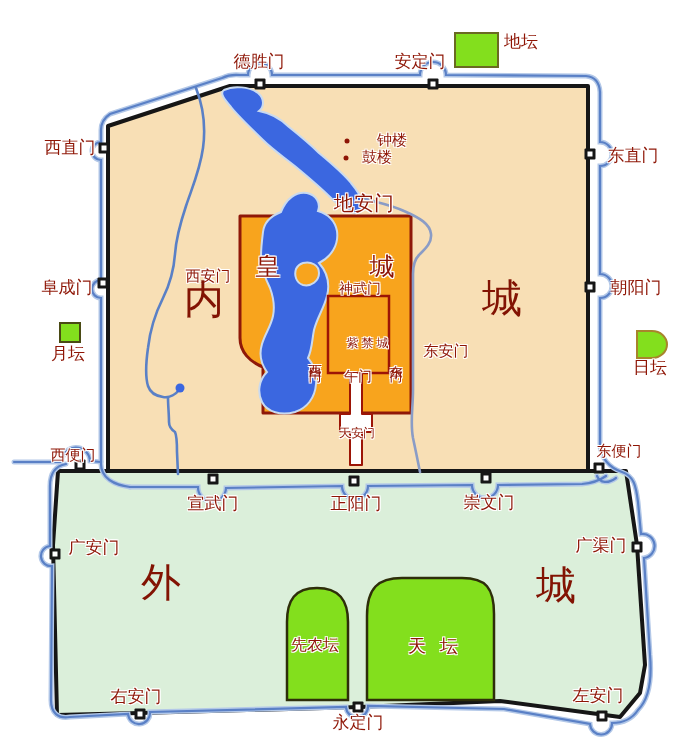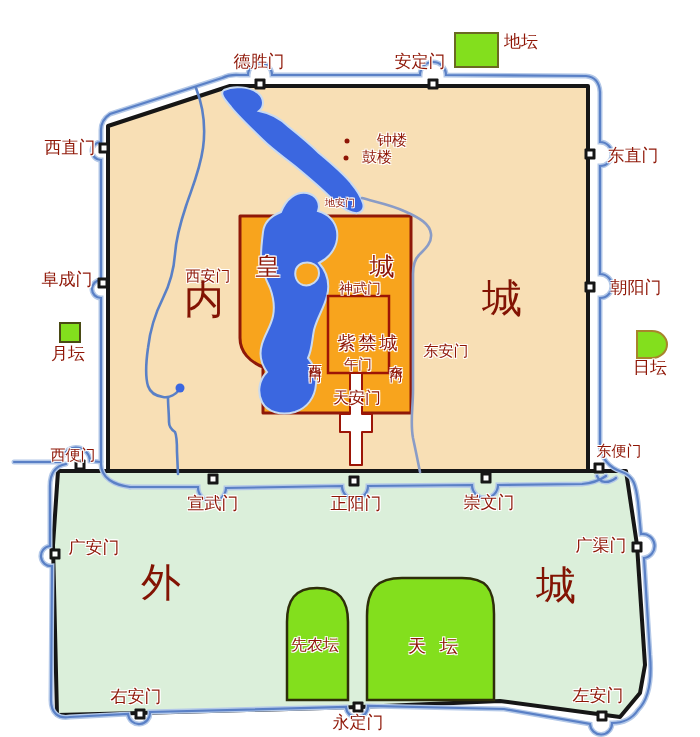--- a/index.html
+++ b/index.html
@@ -8,21 +8,21 @@
   .map svg{position:absolute;left:0;top:0;}
   .abs{position:absolute;transform:translate(-50%,-50%);white-space:nowrap;}
   .lbl{color:var(--label_red);font-weight:normal;font-size:17px;line-height:1;
        text-shadow:1px 1px 0 #fff,-1px -1px 0 #fff,1px -1px 0 #fff,-1px 1px 0 #fff,0 1px 0 #fff,0 -1px 0 #fff;}
   .sm{font-size:15px;}
   .xs{font-size:14px;}
   .mid{font-size:25px;}
   .big{font-size:40px;text-shadow:none;color:#821303;}
   .vert{writing-mode:vertical-rl;text-orientation:upright;font-size:13px;letter-spacing:1px;}
   .spread{letter-spacing:14px;font-size:18px;}
-  .zjc{letter-spacing:3px;font-size:18px;padding-left:20px;}
+  .zjc{letter-spacing:3px;font-size:12px;padding-left:20px;}
   .gate{position:absolute;width:11px;height:11px;transform:translate(-50%,-50%);
         background:var(--wall_black);border-radius:1px;}
   .gate::after{content:"";position:absolute;left:3px;top:3px;right:3px;bottom:3px;background:#ffffff;}
   .dot{position:absolute;width:5px;height:5px;border-radius:50%;
        background:var(--label_red);transform:translate(-50%,-50%);}
   .wall{fill:none;stroke:var(--wall_black);stroke-width:4;stroke-linejoin:round;}
   .moat-halo{fill:none;stroke:var(--moat_halo);stroke-width:5;stroke-linecap:round;}
   .moat{fill:none;stroke:var(--moat_blue);stroke-width:2.2;stroke-linecap:round;}
   .river{fill:none;stroke:var(--moat_blue);stroke-width:2.6;stroke-linecap:round;}
   .canal{fill:none;stroke:var(--canal_blue);stroke-width:2.6;stroke-linecap:round;}
@@ -93,41 +93,41 @@
   <div class="gate" style="left:358px;top:707px"></div>
   <div class="gate" style="left:602px;top:716px"></div>
 
   <div class="dot" style="left:347px;top:141px"></div>
   <div class="dot" style="left:346px;top:158px"></div>
 
   <div class="abs lbl" style="left:259px;top:61px">德胜门</div>
   <div class="abs lbl" style="left:420px;top:61px">安定门</div>
   <div class="abs lbl" style="left:70px;top:147px">西直门</div>
   <div class="abs lbl" style="left:633px;top:155px">东直门</div>
-  <div class="abs lbl" style="left:67px;top:279px">阜成门</div>
+  <div class="abs lbl" style="left:67px;top:287px">阜成门</div>
   <div class="abs lbl" style="left:636px;top:287px">朝阳门</div>
   <div class="abs lbl" style="left:213px;top:503px">宣武门</div>
   <div class="abs lbl" style="left:356px;top:503px">正阳门</div>
   <div class="abs lbl" style="left:489px;top:502px">崇文门</div>
 
   <div class="abs lbl sm" style="left:73px;top:455px">西便门</div>
   <div class="abs lbl sm" style="left:619px;top:451px">东便门</div>
   <div class="abs lbl" style="left:94px;top:547px">广安门</div>
   <div class="abs lbl" style="left:601px;top:545px">广渠门</div>
   <div class="abs lbl" style="left:136px;top:696px">右安门</div>
   <div class="abs lbl" style="left:598px;top:695px">左安门</div>
   <div class="abs lbl" style="left:358px;top:722px">永定门</div>
 
-  <div class="abs lbl" style="left:340px;top:203px;font-size:10px">地安门</div>
+  <div class="abs lbl" style="left:364px;top:203px;font-size:20px">地安门</div>
   <div class="abs lbl sm" style="left:208px;top:276px">西安门</div>
   <div class="abs lbl sm" style="left:446px;top:351px">东安门</div>
-  <div class="abs lbl" style="left:357px;top:398px;font-size:16px">天安门</div>
+  <div class="abs lbl" style="left:357px;top:433px;font-size:12px">天安门</div>
 
   <div class="abs lbl xs" style="left:360px;top:288px">神武门</div>
-  <div class="abs lbl xs" style="left:358px;top:364px">午门</div>
+  <div class="abs lbl xs" style="left:358px;top:376px">午门</div>
   <div class="abs lbl vert" style="left:315px;top:357px">西华门</div>
   <div class="abs lbl vert" style="left:396px;top:357px">东华门</div>
   <div class="abs lbl zjc" style="left:359px;top:343px">紫禁城</div>
 
   <div class="abs lbl big" style="left:204px;top:299px">内</div>
   <div class="abs lbl big" style="left:502px;top:298px">城</div>
   <div class="abs lbl big" style="left:161px;top:582px">外</div>
   <div class="abs lbl big" style="left:556px;top:585px">城</div>
   <div class="abs lbl mid" style="left:268px;top:266px">皇</div>
   <div class="abs lbl mid" style="left:382px;top:266px">城</div>

